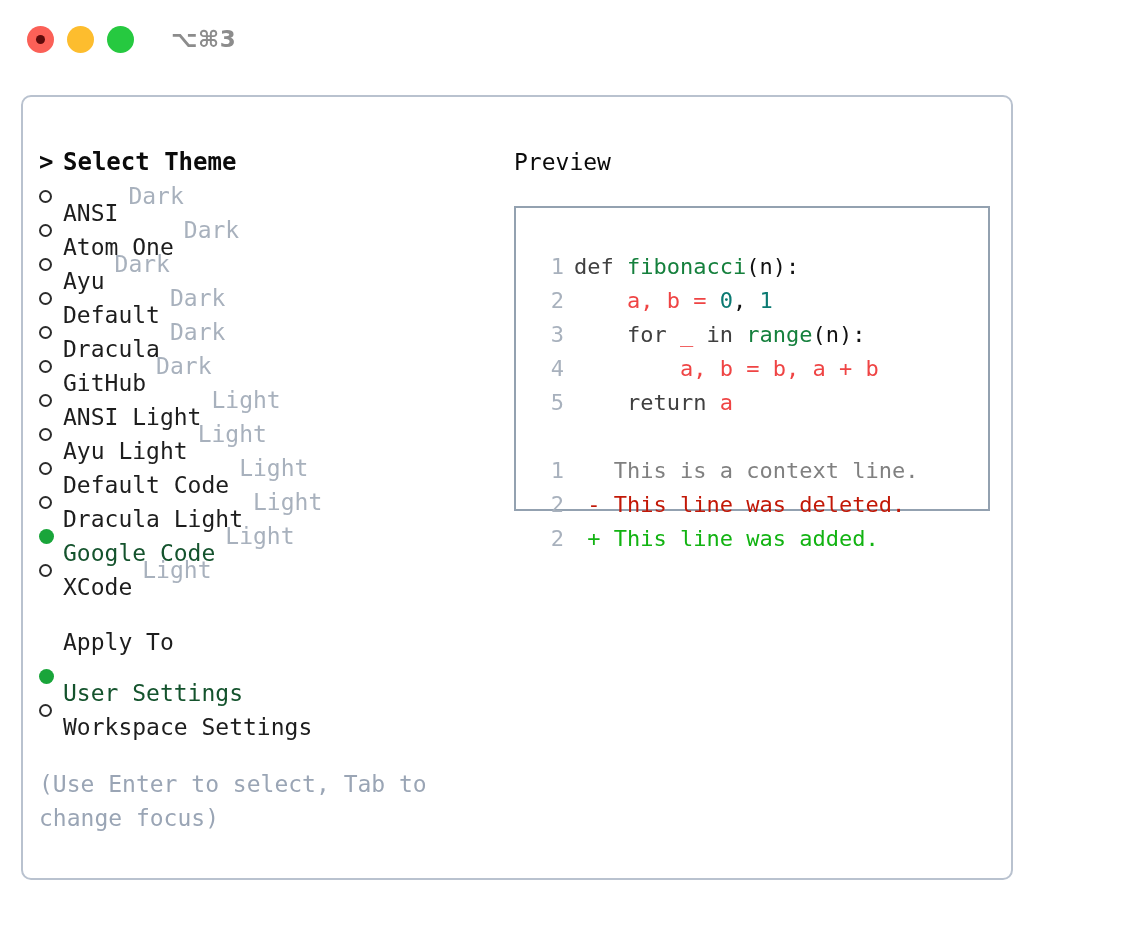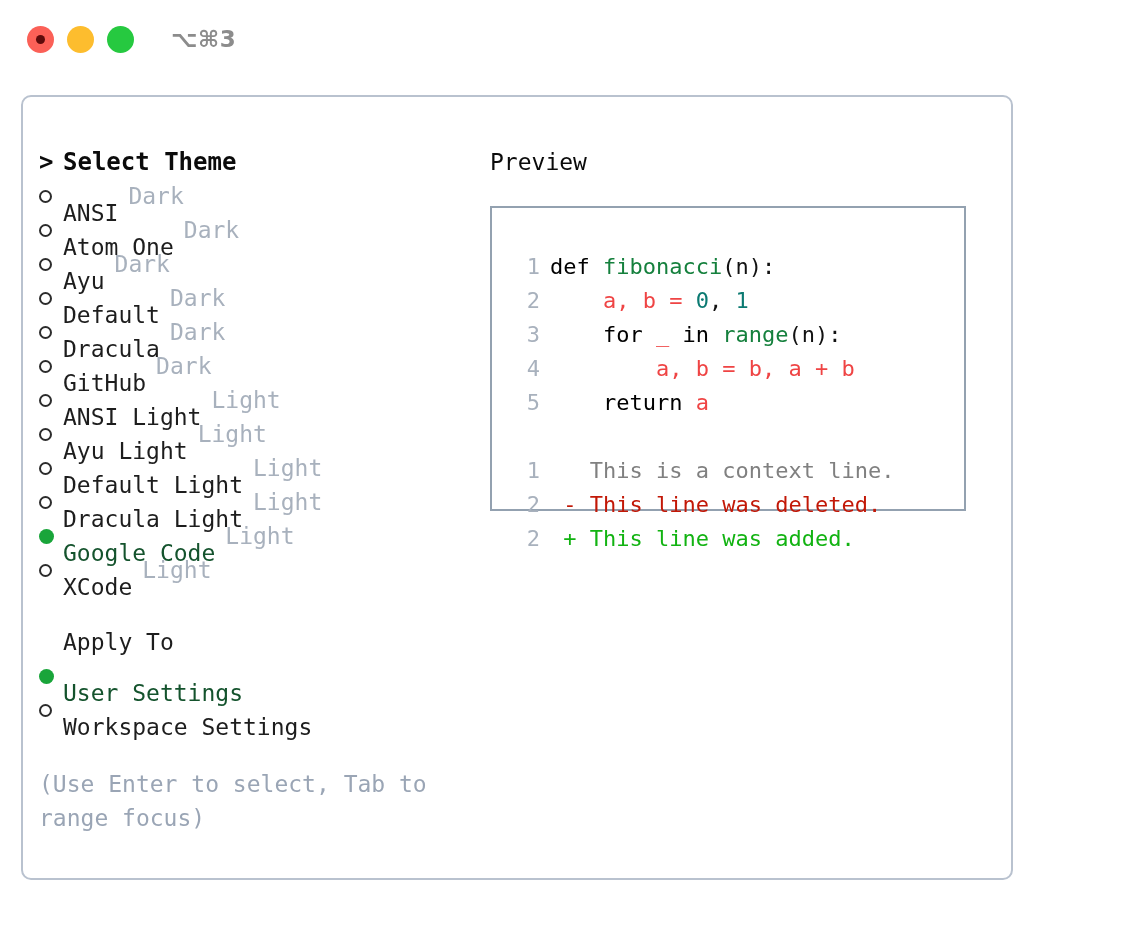--- a/index.html
+++ b/index.html
@@ -130,21 +130,21 @@
     font-size: 23px;
     line-height: 34px;
     color: #9aa5b5;
     width: 410px;
     white-space: pre-wrap;
   }
 
   
   .right-col {
     position: absolute;
-    left: 460px;
+    left: 484px;
     top: 48px;
     width: 490px;
     padding-left: 7px;
   }
   .preview-title {
     font-size: 23px;
     color: #0b0b0b;
     line-height: 34px;
     margin-bottom: 27px;
   }
@@ -165,21 +165,21 @@
   }
   .ln {
     color: #a8b1bd;
     width: 28px;
     flex: 0 0 28px;
     text-align: right;
     margin-right: 10px;
   }
   .code-blank { height: 34px; }
 
-  .tok-kw   { color: #000000; margin-top: 12px; }
+  .tok-kw   { color: #404040; margin-top: 12px; }
   .tok-fn   { color: #15803d; }
   .tok-num  { color: #0b7a72; }
   .tok-pn   { color: #121212; }
   .tok-txt  { color: #ef4444; margin-top: 48px; }
 
   .d-ctx { color: #808080; }
   .d-del { color: #c21807; }
   .d-add { color: #12b312; }
 </style>
 </head>
@@ -259,21 +259,21 @@
             <span class="bullet">
               <span class="dot-o"></span>
             </span>
             <span class="theme-name">Ayu Light</span>
             <span class="theme-kind">Light</span>
           </div>
           <div class="row">
             <span class="bullet">
               <span class="dot-o"></span>
             </span>
-            <span class="theme-name">Default Light</span>
+            <span class="theme-name">Default Code</span>
             <span class="theme-kind">Light</span>
           </div>
           <div class="row">
             <span class="bullet">
               <span class="dot-o"></span>
             </span>
             <span class="theme-name">Dracula Light</span>
             <span class="theme-kind">Light</span>
           </div>
           <div class="row">
@@ -309,21 +309,21 @@
             <span class="bullet">
               <span class="dot-o"></span>
             </span>
             <span class="theme-name">Workspace Settings</span>
           </div>
         </div>
 
       <div class="spacer-md"></div>
 
       <div class="hint">(Use Enter to select, Tab to
-range focus)</div>
+change focus)</div>
     </div>
 
     <div class="right-col">
       <div class="preview-title">Preview</div>
 
       <div class="preview-box">
         <div id="code-block">
             <div class="code-line"><span class="ln">1</span><span><span class="tok-kw">def </span><span class="tok-fn">fibonacci</span><span class="tok-pn">(n):</span></span></div>
             <div class="code-line"><span class="ln">2</span><span><span class="tok-txt">    a, b = </span><span class="tok-num">0</span><span class="tok-pn">, </span><span class="tok-num">1</span></span></div>
             <div class="code-line"><span class="ln">3</span><span><span class="tok-txt">    </span><span class="tok-kw">for</span><span class="tok-txt"> _ </span><span class="tok-kw">in</span><span class="tok-txt"> </span><span class="tok-fn">range</span><span class="tok-pn">(n):</span></span></div>

